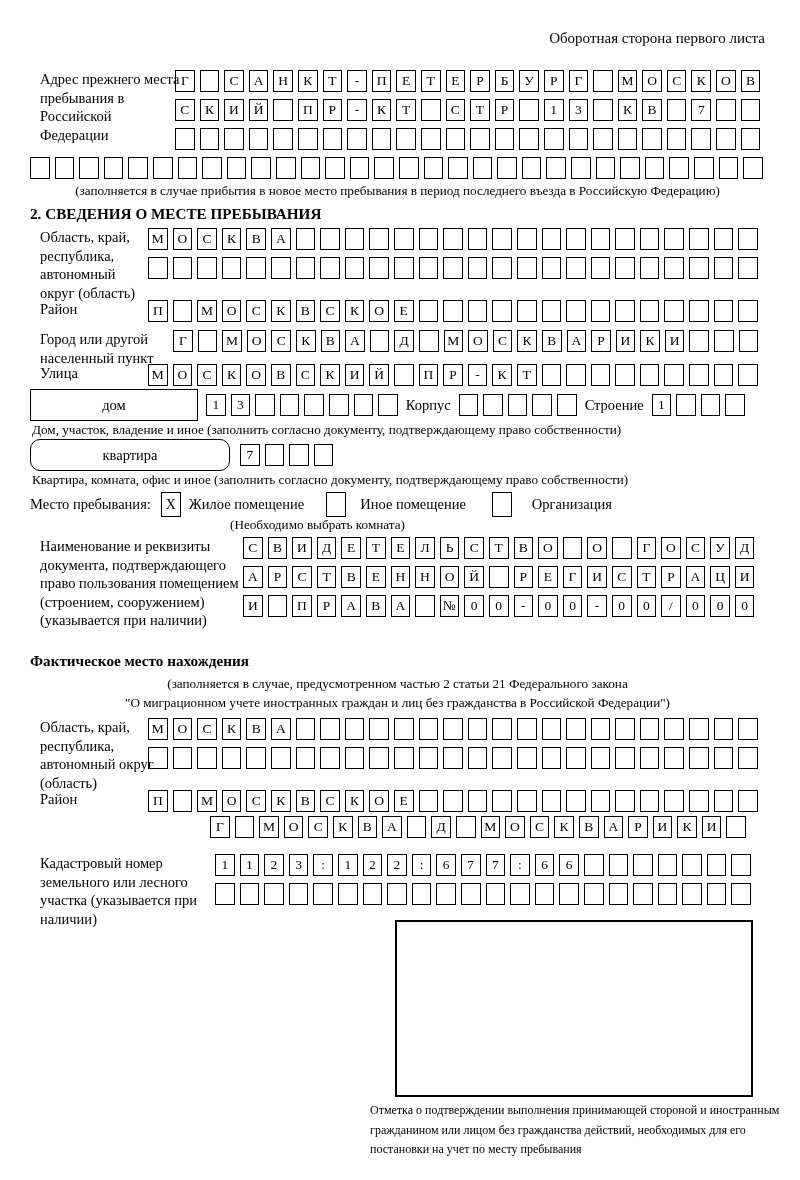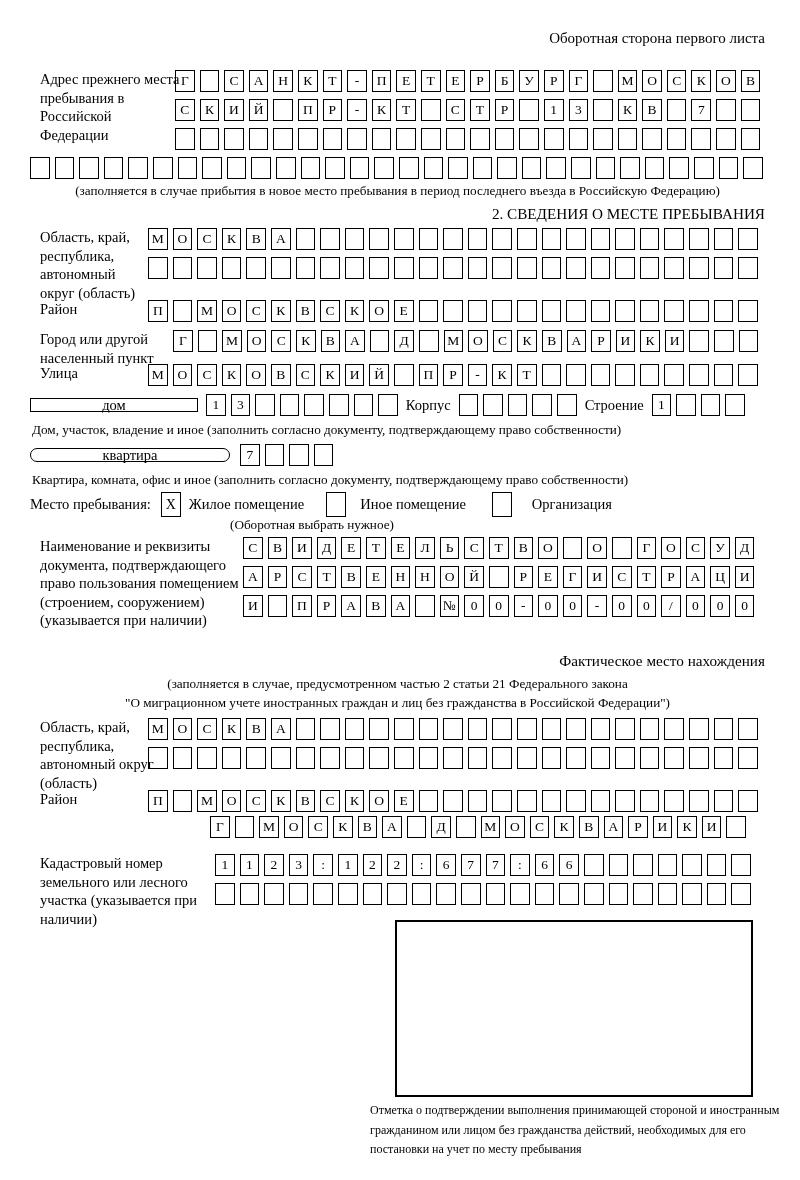--- a/index.html
+++ b/index.html
@@ -20,41 +20,41 @@
 
   .rows { display: flex; flex-direction: column; gap: 7px; }
   .cellrow { display: flex; gap: 5px; }
   .cell {
     width: 19.6px; height: 22px; flex: none;
     border: 1.7px solid #000;
     display: flex; align-items: center; justify-content: center;
     font-size: 13.5px; line-height: 1;
   }
   .centered-note { font-size: 13.2px; text-align: center; line-height: 18px; }
-  .sec-title { font-size: 15.2px; font-weight: normal; text-align: right; line-height: 20px; }
+  .sec-title { font-size: 15.2px; font-weight: bold; text-align: left; line-height: 20px; }
 
   
   .prev-block { margin-top: 22px; }
   .prev-rows { margin-left: 145px; }
   .prev-full-row { margin-top: 7px; }
   .prev-note { margin-top: 3px; }
   .s2-title { margin-top: 4px; margin-bottom: 4px; }
 
   .oblast-block { min-height: 72px; }
   .oblast-rows { margin-left: 118px; }
   .raion-block { height: 22px; margin-bottom: 4px; }
   .raion-row { margin-left: 118px; }
   .gorod-block { min-height: 34px; margin-top: 8px; }
   .gorod-row { margin-left: 143px; }
   .ulitsa-block { height: 22px; margin-bottom: 6px; }
   .ulitsa-row { margin-left: 118px; }
 
   .domrow { display: flex; align-items: center; gap: 8px; height: 26px; }
   .widebox {
-    border: 1.7px solid #000; height: 14px;
+    border: 1.7px solid #000; height: 32px;
     display: flex; align-items: center; justify-content: center;
     font-size: 14.5px; flex: none;
   }
   .dom-box { width: 168px; }
   .kv-box { width: 200px; border-radius: 10px; }
   .inline-lbl { font-size: 14.5px; flex: none; }
   .left-note { font-size: 13.2px; line-height: 18px; margin-top: 3px; margin-bottom: 3px; margin-left: 2px; font-family: Liberation Serif, serif; }
 
   .kvrow { display: flex; align-items: center; gap: 10px; height: 26px; }
 
@@ -409,21 +409,21 @@
 
   <div class="mestorow">
     <span>Место пребывания:</span>
     <span class="checkbox" style="margin-left:10px">X</span>
     <span style="margin-left:8px">Жилое помещение</span>
     <span class="checkbox" style="margin-left:22px"></span>
     <span style="margin-left:14px">Иное помещение</span>
     <span class="checkbox" style="margin-left:26px"></span>
     <span style="margin-left:20px">Организация</span>
   </div>
-  <div class="mesto-note">(Оборотная выбрать нужное)</div>
+  <div class="mesto-note">(Необходимо выбрать комната)</div>
 
   <div class="block doc-block">
     <div class="flabel doc-label">Наименование и реквизиты документа, подтверждающего право пользования помещением (строением, сооружением) (указывается при наличии)</div>
     <div class="rows doc-rows">
       <div class="cellrow">
           <span class="cell">С</span>
           <span class="cell">В</span>
           <span class="cell">И</span>
           <span class="cell">Д</span>
           <span class="cell">Е</span>

